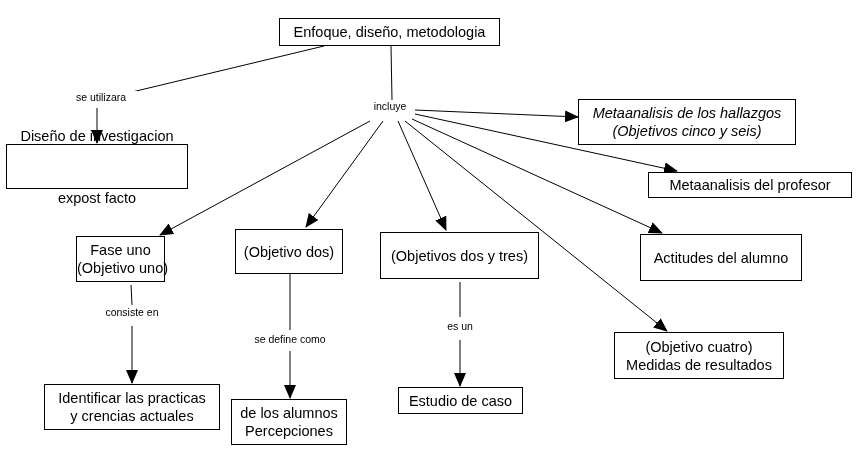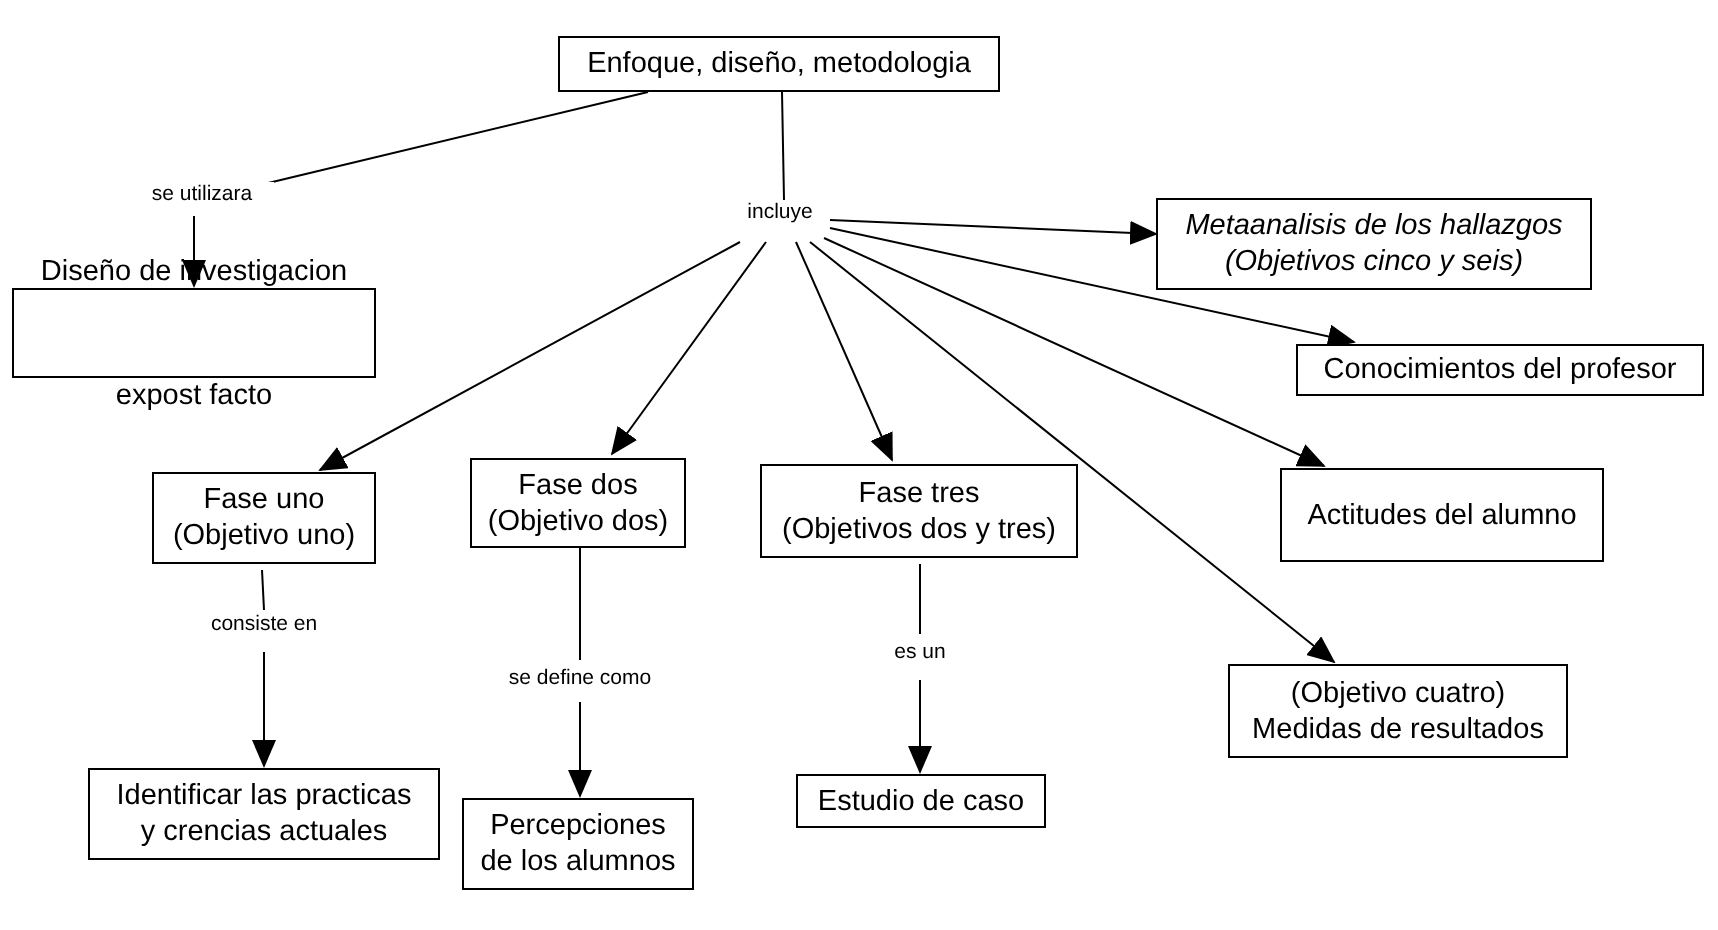--- a/index.html
+++ b/index.html
@@ -49,55 +49,53 @@
   <span>Diseño de investigacion</span>
   <span>expost facto</span>
 </div>
 
 <div class="node" style="left:578px;top:99px;width:218px;height:46px;font-style:italic;">
   <span>Metaanalisis de los hallazgos</span>
   <span>(Objetivos cinco y seis)</span>
 </div>
 
 <div class="node" style="left:648px;top:172px;width:204px;height:26px;">
-  <span>Conocimientos del profesor</span>
+  <span>Metaanalisis del profesor</span>
 </div>
 
-<div class="node" style="left:76px;top:236px;width:112px;height:46px;justify-content:center;">
+<div class="node" style="left:76px;top:236px;width:89px;height:46px;justify-content:center;">
   <span>Fase uno</span>
   <span>(Objetivo uno)</span>
 </div>
 
 <div class="node" style="left:235px;top:229px;width:108px;height:45px;">
-  <span>Fase dos</span>
   <span>(Objetivo dos)</span>
 </div>
 
 <div class="node" style="left:380px;top:232px;width:159px;height:47px;">
-  <span>Fase tres</span>
   <span>(Objetivos dos y tres)</span>
 </div>
 
 <div class="node" style="left:640px;top:234px;width:162px;height:47px;">
   <span>Actitudes del alumno</span>
 </div>
 
 <div class="node" style="left:614px;top:332px;width:170px;height:47px;">
   <span>(Objetivo cuatro)</span>
   <span>Medidas de resultados</span>
 </div>
 
 <div class="node" style="left:44px;top:384px;width:176px;height:46px;">
   <span>Identificar las practicas</span>
   <span>y crencias actuales</span>
 </div>
 
 <div class="node" style="left:231px;top:399px;width:116px;height:46px;">
+  <span>de los alumnos</span>
   <span>Percepciones</span>
-  <span>de los alumnos</span>
 </div>
 
 <div class="node" style="left:398px;top:387px;width:125px;height:27px;">
   <span>Estudio de caso</span>
 </div>
 
 <div class="lbl" style="left:65px;top:91px;width:72px;">se utilizara</div>
 <div class="lbl" style="left:368px;top:100px;width:44px;">incluye</div>
 <div class="lbl" style="left:100px;top:306px;width:64px;">consiste en</div>
 <div class="lbl" style="left:246px;top:333px;width:88px;">se define como</div>

